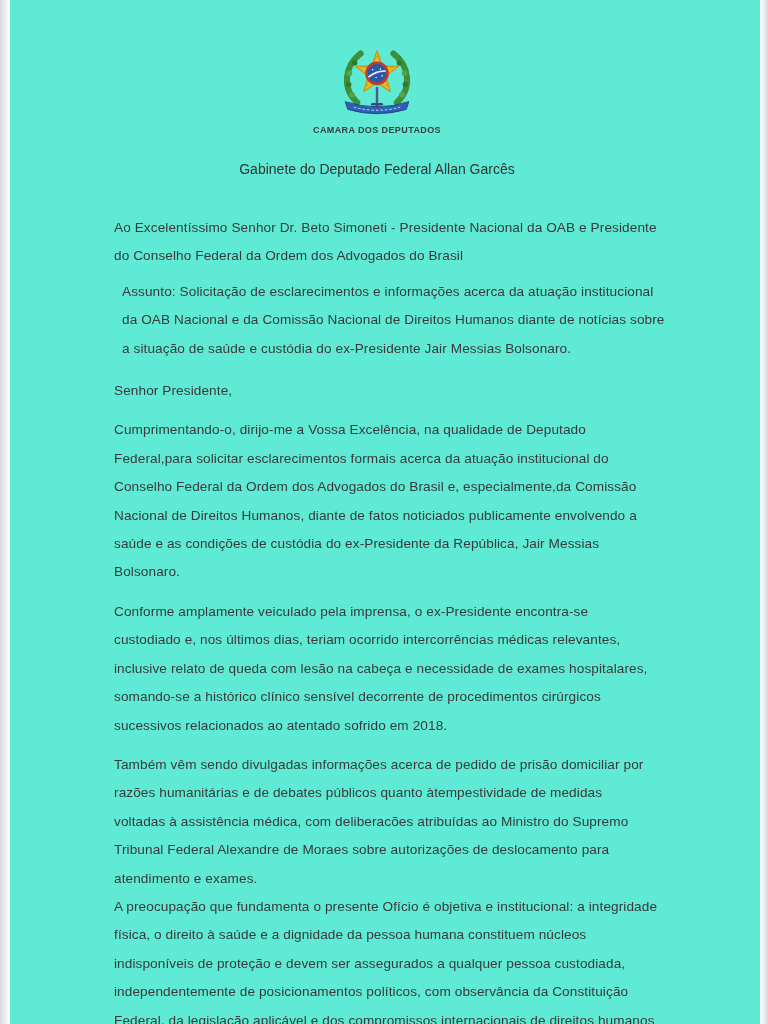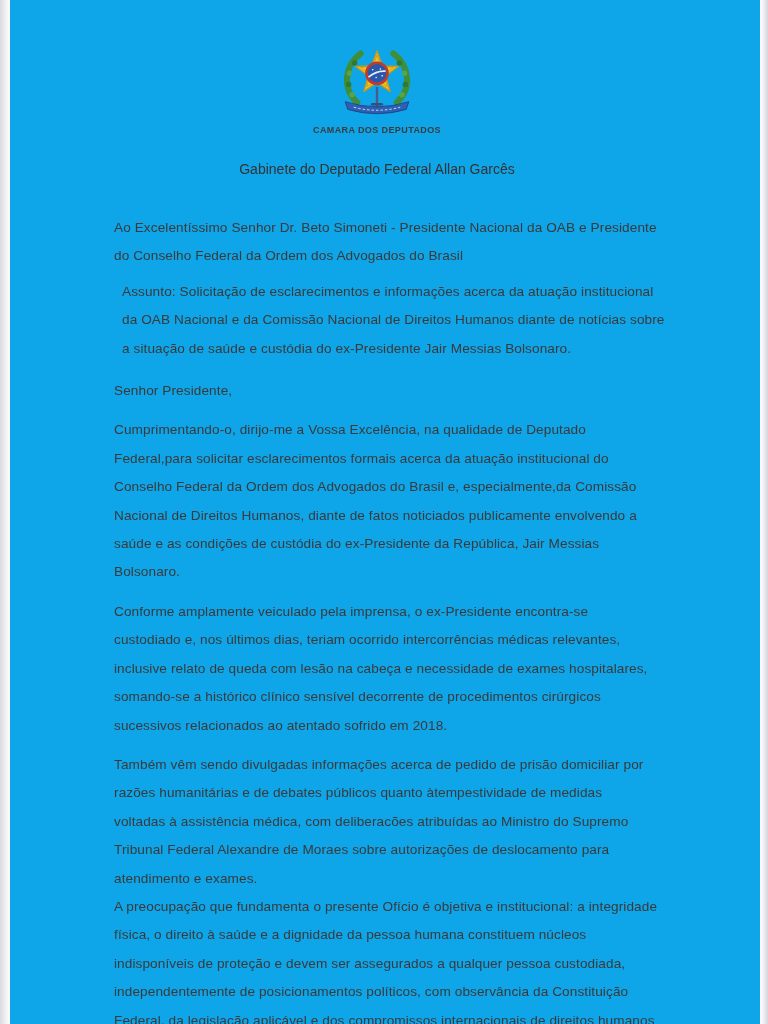--- a/index.html
+++ b/index.html
@@ -5,21 +5,21 @@
   html, body {
     margin: 0;
     padding: 0;
     background: #ffffff;
     font-family: "Liberation Sans", sans-serif;
   }
   .canvas {
     position: relative;
     width: 768px;
     height: 1024px;
-    background: #0ea5e9;
+    background: #5eead4;
     overflow: hidden;
   }
   
   .edge-left {
     position: absolute; left: 0; top: 0; bottom: 0; width: 10px;
     background: linear-gradient(to right, #d9d9e0, #f5f5f8 70%, #fefefe);
   }
   .edge-right {
     position: absolute; right: 0; top: 0; bottom: 0; width: 8px;
     background: linear-gradient(to left, #d5d5dd, #f6f6f9 70%, #fefefe);

